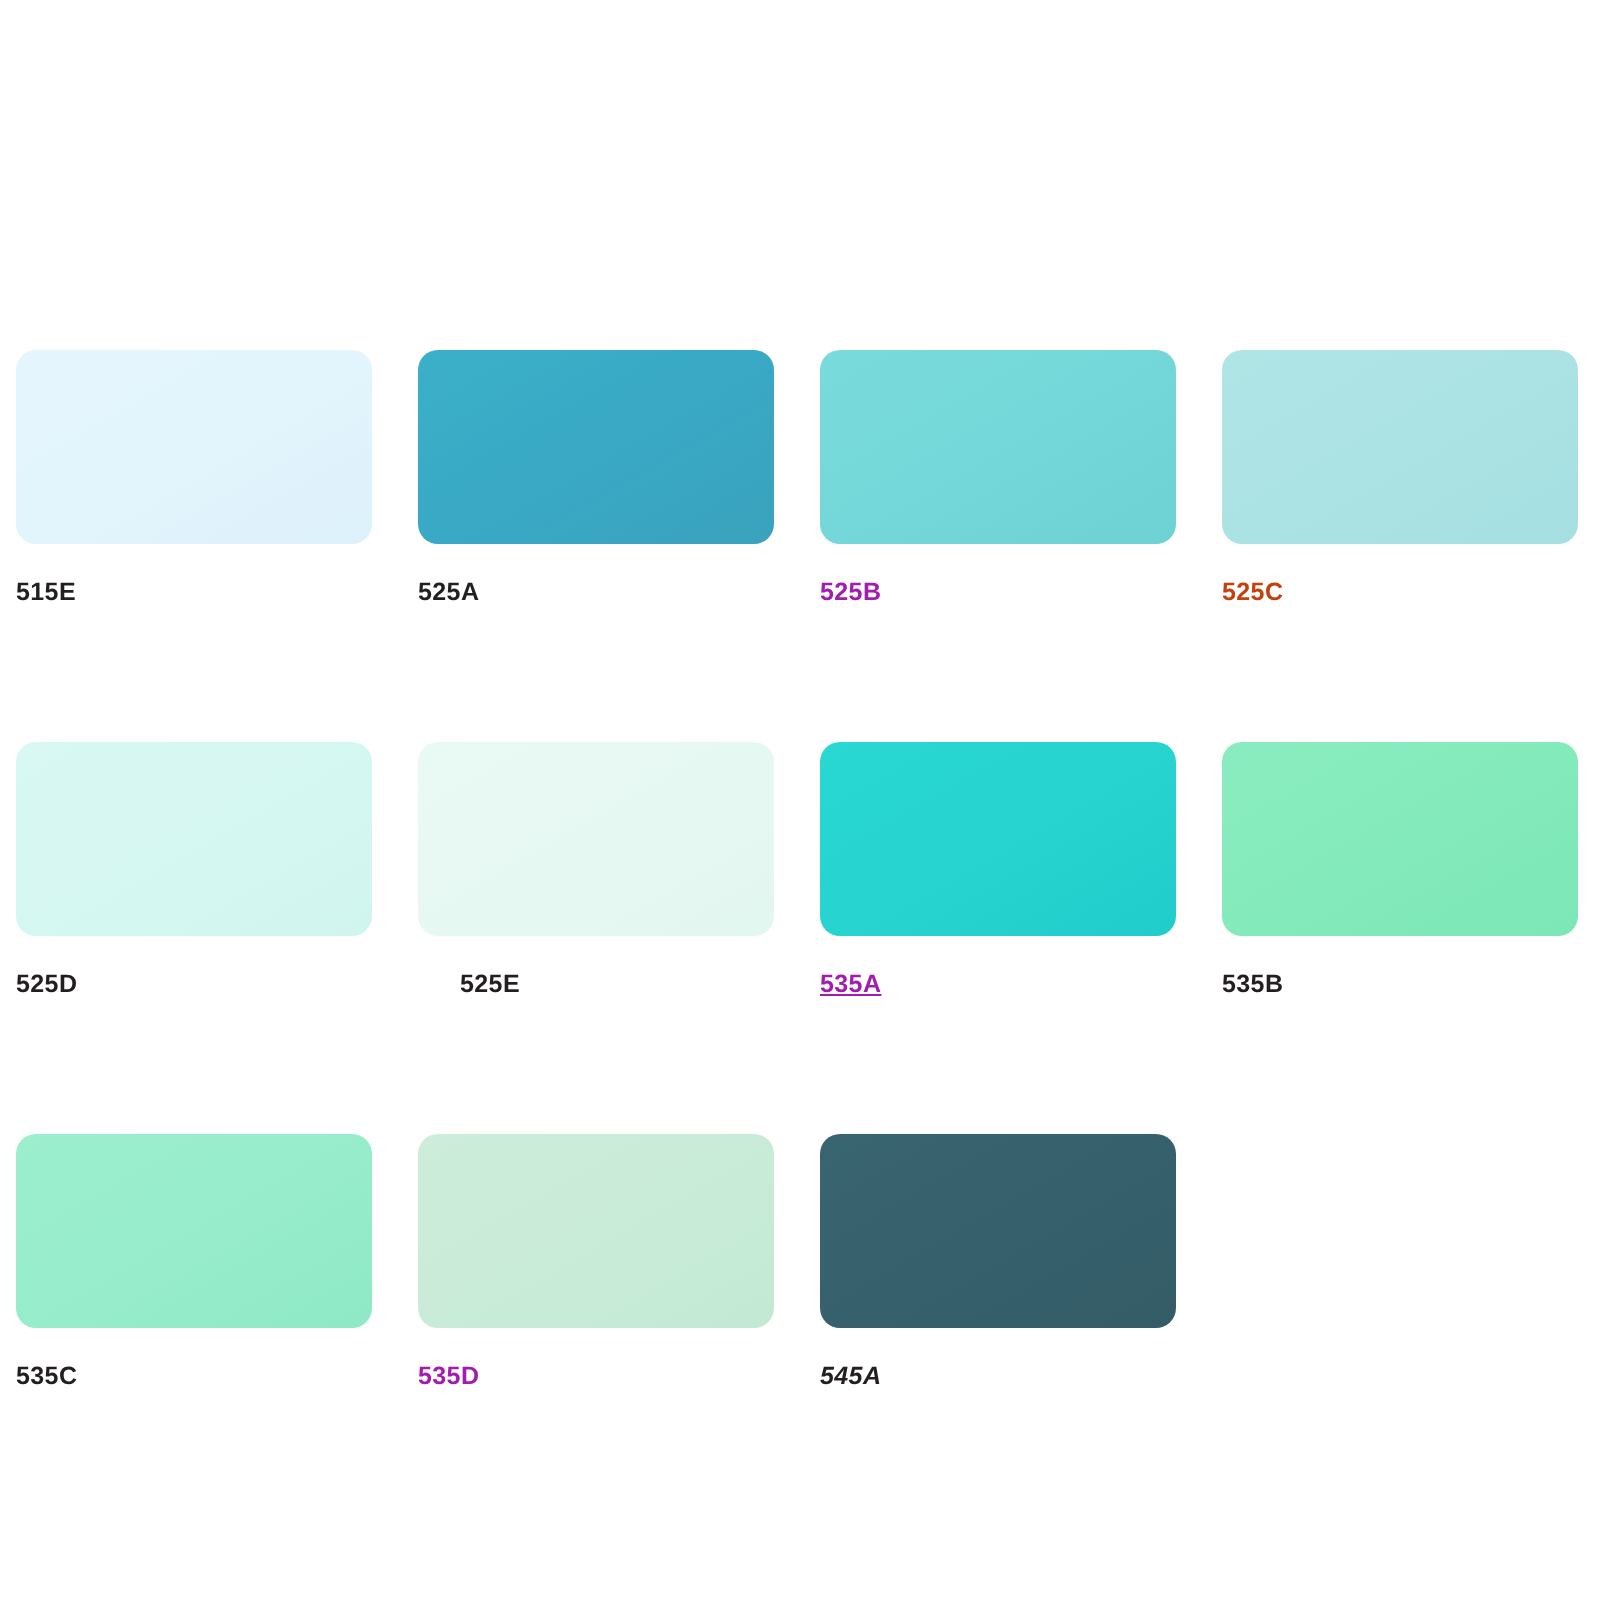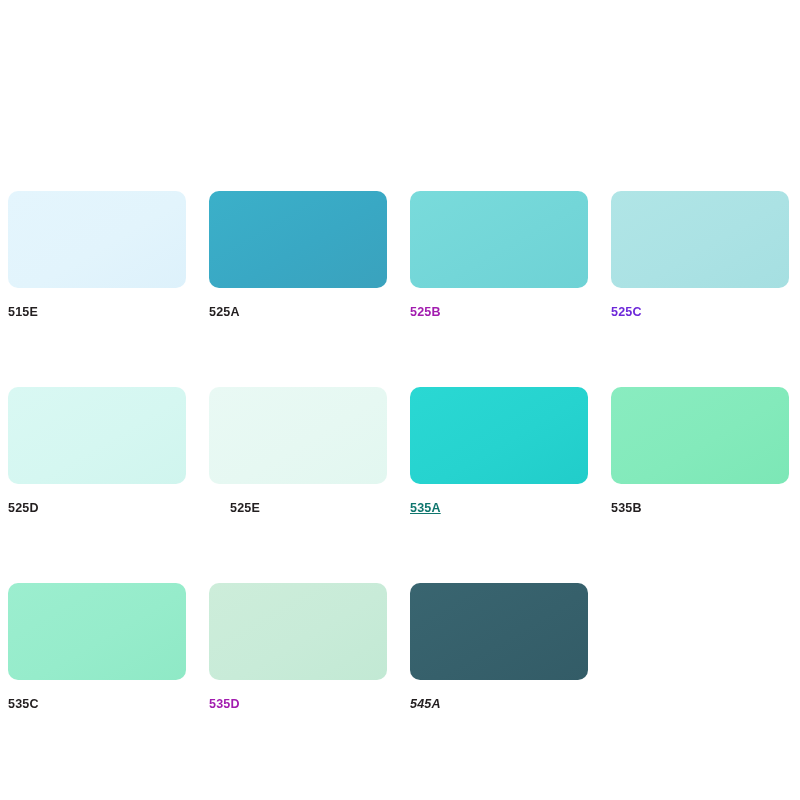--- a/index.html
+++ b/index.html
@@ -19,21 +19,21 @@
   #palette-board {
     position: relative;
     width: 800px;
     height: 800px;
     box-sizing: border-box;
   }
 
   .swatch-grid {
     position: absolute;
     left: 8px;
-    top: 191px;
+    top: 175px;
     width: 784px;
     display: grid;
     grid-template-columns: repeat(4, 178px);
     column-gap: 23px;
     row-gap: 68px;
   }
 
   .swatch-cell {
     width: 178px;
     display: block;
@@ -75,36 +75,36 @@
       <span class="swatch-label" style="color: rgb(35, 31, 32);">525A</span>
     </div>
 
     <div class="swatch-cell">
       <span class="swatch-chip" style="background: linear-gradient(150deg, rgb(121, 219, 219) 0%, rgb(115, 214, 216) 55%, rgb(110, 210, 213) 100%); border-radius: 10px; width: 178px; height: 97px;"></span>
       <span class="swatch-label" style="color: #a21caf;">525B</span>
     </div>
 
     <div class="swatch-cell">
       <span class="swatch-chip" style="background: linear-gradient(150deg, rgb(176, 229, 230) 0%, rgb(171, 226, 228) 55%, rgb(165, 223, 225) 100%); border-radius: 10px; width: 178px; height: 97px;"></span>
-      <span class="swatch-label" style="color: #6d28d9;">525C</span>
+      <span class="swatch-label" style="color: #c2410c;">525C</span>
     </div>
 
     <div class="swatch-cell">
       <span class="swatch-chip" style="background: linear-gradient(150deg, rgb(217, 248, 243) 0%, rgb(213, 247, 241) 55%, rgb(208, 245, 238) 100%); border-radius: 10px; width: 178px; height: 97px;"></span>
       <span class="swatch-label" style="color: rgb(35, 31, 32);">525D</span>
     </div>
 
     <div class="swatch-cell">
       <span class="swatch-chip" style="background: linear-gradient(150deg, rgb(233, 249, 244) 0%, rgb(230, 248, 242) 55%, rgb(226, 247, 240) 100%); border-radius: 10px; width: 178px; height: 97px;"></span>
       <span class="swatch-label" style="color: rgb(35, 31, 32); margin-left: 21px;">525E</span>
     </div>
 
     <div class="swatch-cell">
       <span class="swatch-chip" style="background: linear-gradient(150deg, rgb(42, 216, 211) 0%, rgb(38, 211, 207) 55%, rgb(33, 205, 202) 100%); border-radius: 10px; width: 178px; height: 97px;"></span>
-      <span class="swatch-label" style="color: #0f766e; text-decoration: underline;">535A</span>
+      <span class="swatch-label" style="color: #a21caf; text-decoration: underline;">535A</span>
     </div>
 
     <div class="swatch-cell">
       <span class="swatch-chip" style="background: linear-gradient(150deg, rgb(137, 236, 192) 0%, rgb(131, 234, 187) 55%, rgb(124, 231, 182) 100%); border-radius: 10px; width: 178px; height: 97px;"></span>
       <span class="swatch-label" style="color: rgb(35, 31, 32);">535B</span>
     </div>
 
     <div class="swatch-cell">
       <span class="swatch-chip" style="background: linear-gradient(150deg, rgb(156, 238, 207) 0%, rgb(150, 236, 203) 55%, rgb(143, 233, 198) 100%); border-radius: 10px; width: 178px; height: 97px;"></span>
       <span class="swatch-label" style="color: rgb(35, 31, 32);">535C</span>

